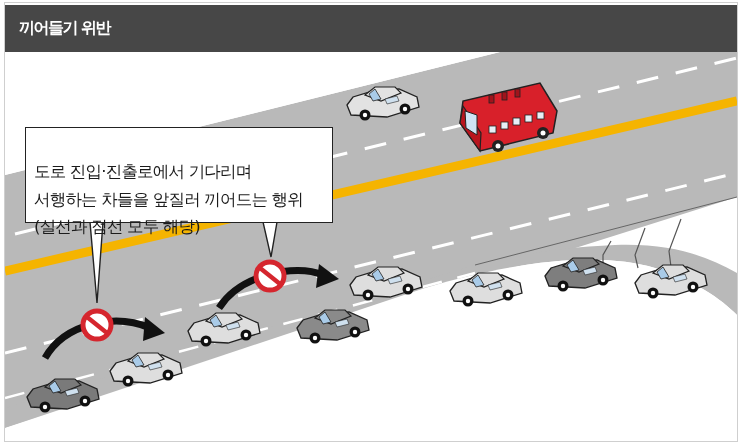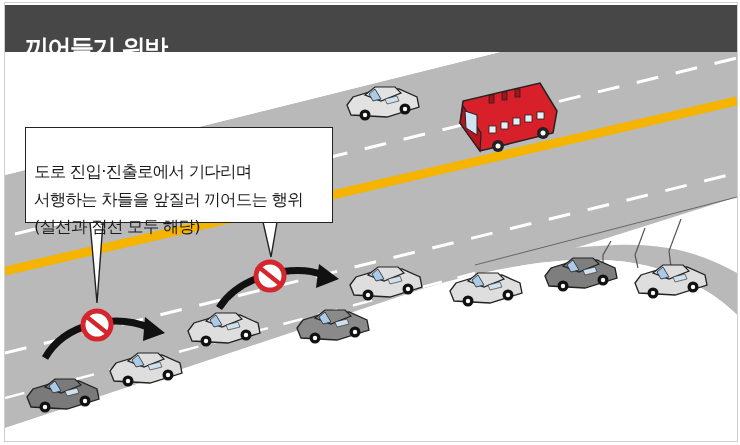--- a/index.html
+++ b/index.html
@@ -1,19 +1,19 @@
 <!DOCTYPE html>
 <html><head>
 <meta charset="utf-8">
 <style>
   html,body{margin:0;padding:0;background:#fff;}
   body{width:740px;height:445px;position:relative;overflow:hidden;font-family:"DejaVu Sans","Liberation Sans",sans-serif;}
   .frame{position:absolute;left:4px;top:2px;width:732px;height:438px;border:1px solid #cfcfcf;background:#fff;overflow:hidden;}
   .header{position:absolute;left:0;top:2px;width:732px;height:47px;background:#474747;}
-  .title{position:absolute;left:20px;top:7px;color:#fff;font-weight:bold;font-size:24px;letter-spacing:-1.5px;line-height:32px;margin-top:20px;}
+  .title{position:absolute;left:14px;top:7px;color:#fff;font-weight:bold;font-size:16px;letter-spacing:-1.5px;line-height:32px;}
   svg.scene{position:absolute;left:0;top:49px;}
   .callout{position:absolute;left:20px;top:124px;width:308px;height:96px;box-sizing:border-box;border:1.6px solid #222;background:#fff;}
   .callout .line{position:absolute;left:8px;font-size:16.5px;letter-spacing:-0.8px;color:#1b1b1b;white-space:nowrap;line-height:22px;margin-top:28px;}
   .l1{top:5px}.l2{top:33px}.l3{top:60px}
 </style>
 </head>
 <body>
 
 <div class="frame">
   <div class="header">

